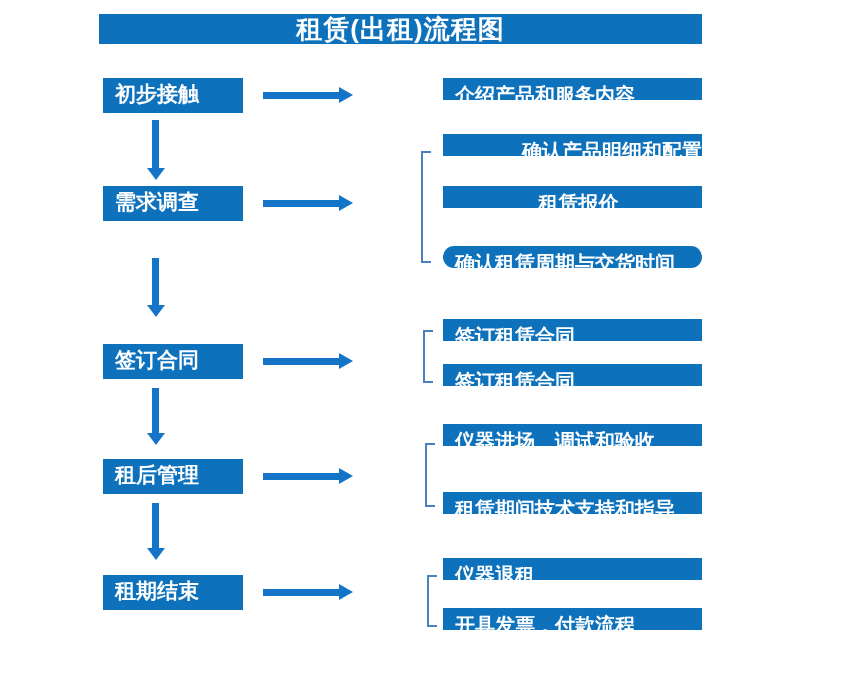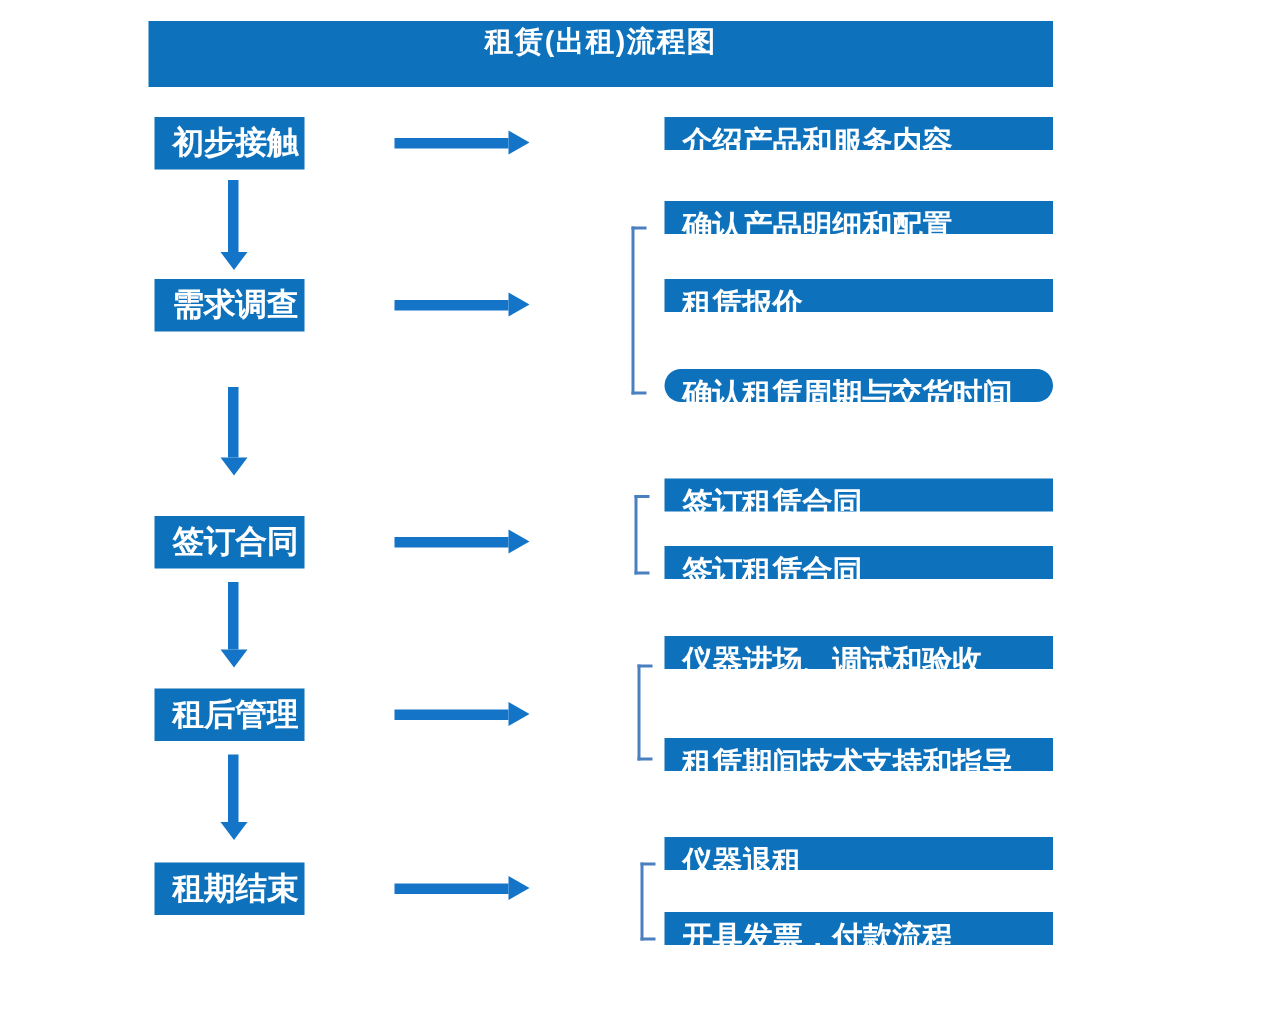--- a/index.html
+++ b/index.html
@@ -15,62 +15,63 @@
   .canvas {
     position: relative;
     width: 844px;
     height: 688px;
     background: var(--page-bg);
     overflow: hidden;
   }
   .title-bar {
     position: absolute;
     left: 99px; top: 14px;
-    width: 603px; height: 44px;
+    width: 603px; height: 30px;
     background: var(--box-blue);
     color: var(--text-white);
-    font-size: 19px;
+    font-size: 26px;
     font-weight: bold;
     line-height: 30px;
     text-align: center;
     letter-spacing: 1px;
   }
   .stepbox {
     position: absolute;
     left: 103px;
-    width: 100px; height: 35px;
+    width: 140px; height: 35px;
     background: var(--box-blue);
     color: var(--text-white);
     font-size: 21px;
     font-weight: bold;
     line-height: 35px;
     padding-left: 12px;
     white-space: nowrap;
+    font-family: Liberation Mono, monospace;
   }
   .s1 { top: 78px; }
   .s2 { top: 186px; }
   .s3 { top: 344px; }
   .s4 { top: 459px; }
   .s5 { top: 575px; }
 
   .detailbox {
     position: absolute;
     left: 443px;
     width: 259px; height: 22px;
     background: var(--box-blue);
     color: var(--text-white);
     font-size: 20px;
     font-weight: bold;
     line-height: 35px;
     padding-left: 12px;
     white-space: nowrap;
   }
   .r1 { top: 78px; }
-  .r2 { top: 134px; }
-  .r3 { top: 186px; }
+  .r2 { top: 134px; text-align: right; }
+  .r3 { top: 186px; text-align: center; }
   .r4 { top: 246px; border-radius: 15px; }
   .r5 { top: 319px; }
   .r6 { top: 364px; }
   .r7 { top: 424px; }
   .r8 { top: 492px; }
   .r9 { top: 558px; }
   .r10 { top: 608px; }
 
   
   .harrow {

